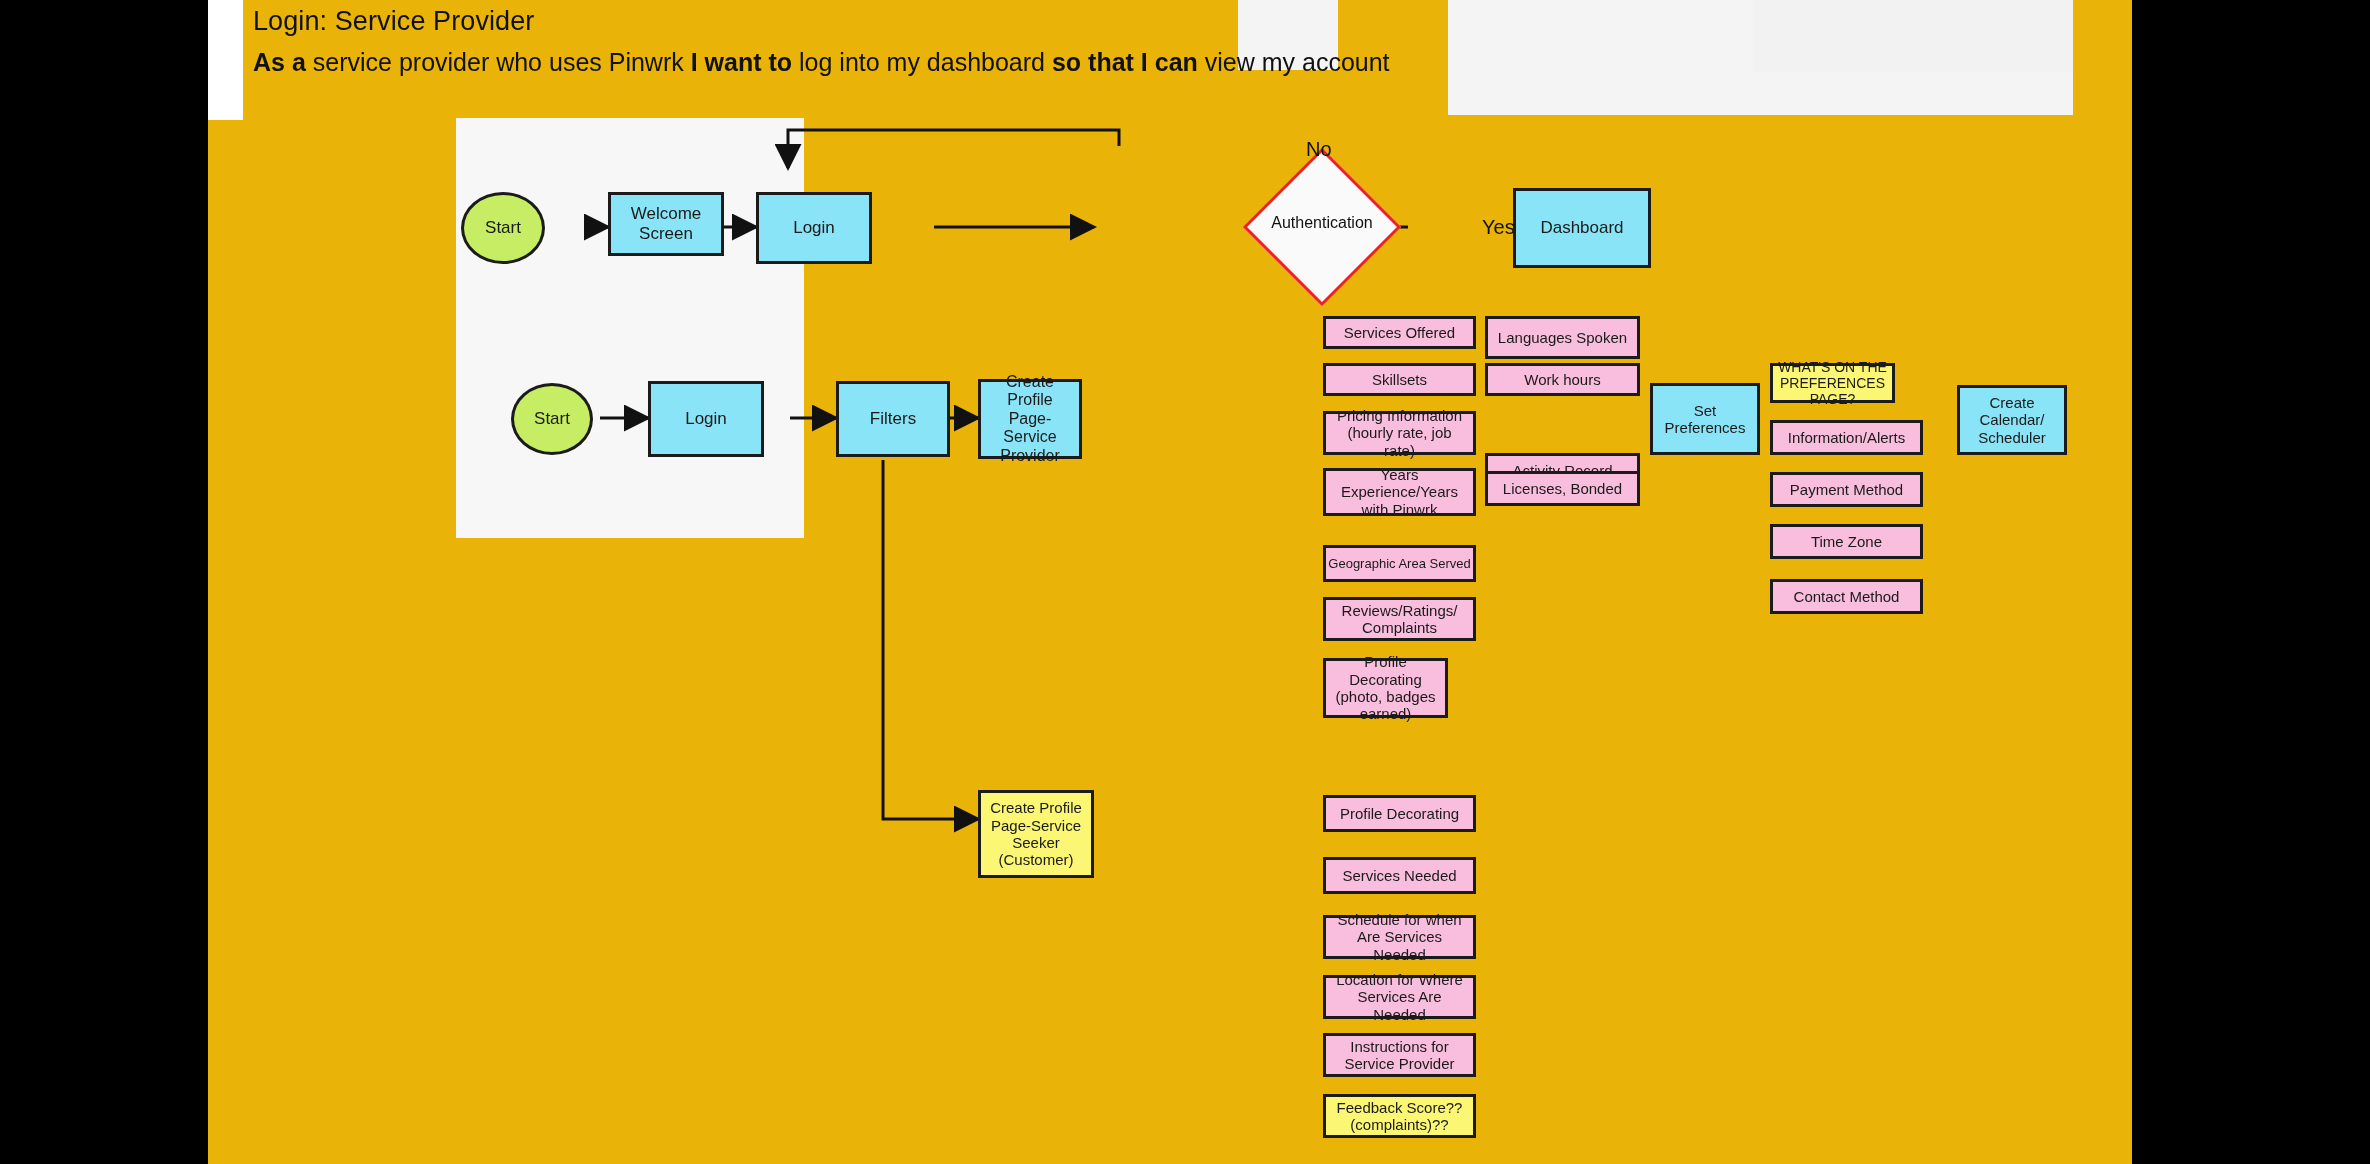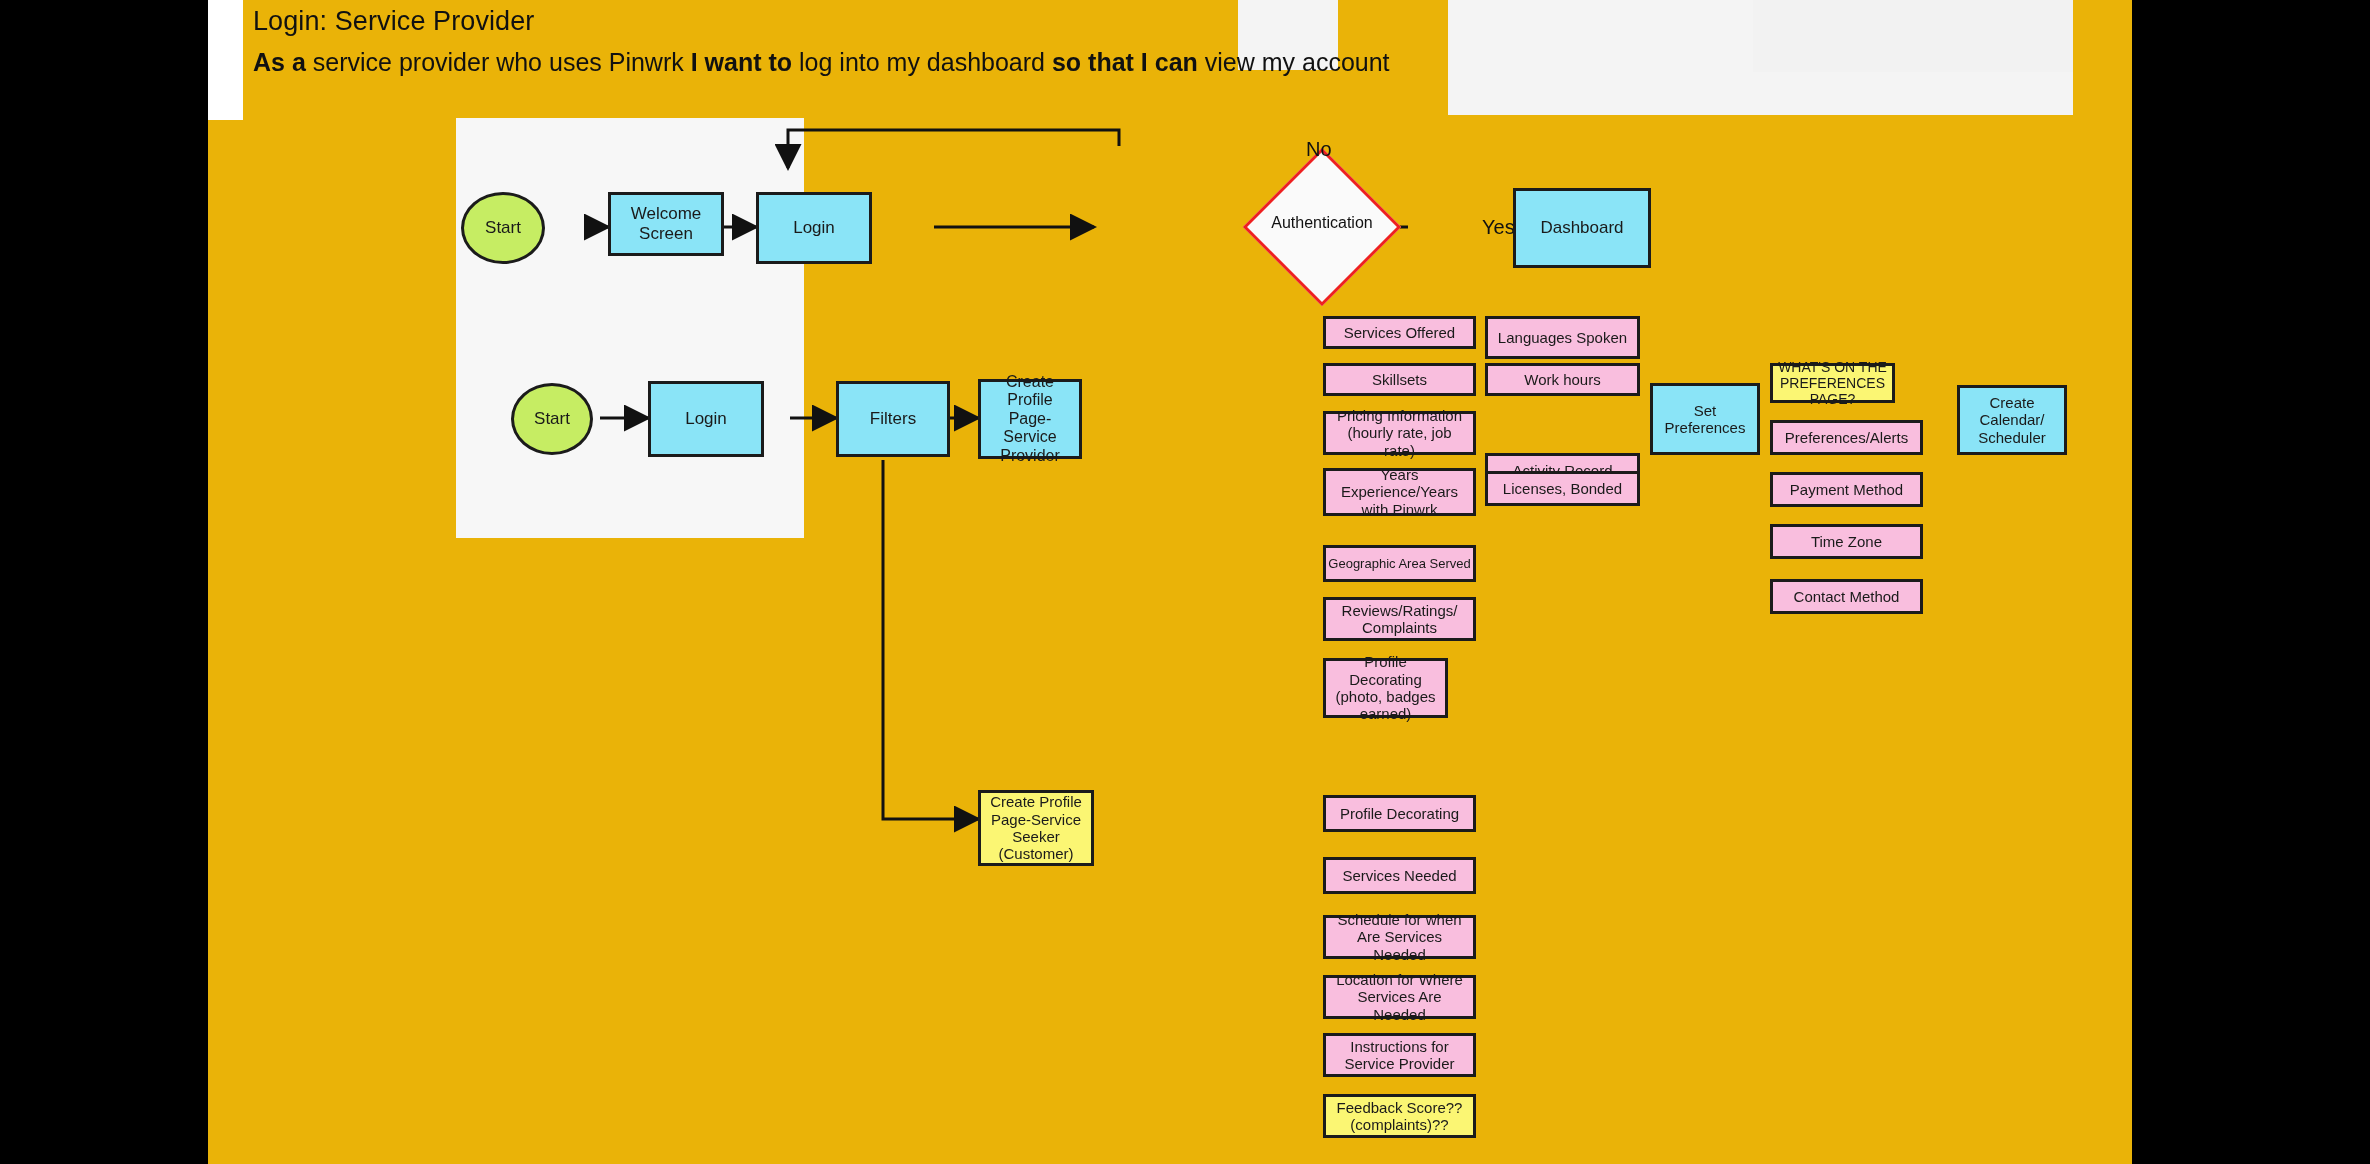--- a/index.html
+++ b/index.html
@@ -118,28 +118,28 @@
     <div class="node pink" style="left:1115px;top:658px;width:125px;height:60px;font-size:15px;padding:0 3px;">Profile Decorating (photo, badges earned)</div>
 
     <div class="node pink" style="left:1277px;top:316px;width:155px;height:43px;font-size:15px;">Languages Spoken</div>
     <div class="node pink" style="left:1277px;top:363px;width:155px;height:33px;font-size:15px;">Work hours</div>
     <div class="node pink" style="left:1277px;top:413px;width:155px;height:35px;font-size:15px;margin-top:40px;">Activity Record</div>
     <div class="node pink" style="left:1277px;top:471px;width:155px;height:35px;font-size:15px;">Licenses, Bonded</div>
 
     <div class="node cyan" style="left:1442px;top:383px;width:110px;height:72px;font-size:15px;">Set Preferences</div>
 
     <div class="node yellow" style="left:1562px;top:363px;width:125px;height:40px;font-size:14px;padding:0 4px;">WHAT'S ON THE PREFERENCES PAGE?</div>
-    <div class="node pink" style="left:1562px;top:420px;width:153px;height:35px;font-size:15px;">Preferences/Alerts</div>
+    <div class="node pink" style="left:1562px;top:420px;width:153px;height:35px;font-size:15px;">Information/Alerts</div>
     <div class="node pink" style="left:1562px;top:472px;width:153px;height:35px;font-size:15px;">Payment Method</div>
     <div class="node pink" style="left:1562px;top:524px;width:153px;height:35px;font-size:15px;">Time Zone</div>
     <div class="node pink" style="left:1562px;top:579px;width:153px;height:35px;font-size:15px;">Contact Method</div>
 
     <div class="node cyan" style="left:1749px;top:385px;width:110px;height:70px;font-size:15px;padding:0 4px;">Create Calendar/ Scheduler</div>
 
-    <div class="node yellow" style="left:770px;top:790px;width:116px;height:76px;font-size:15px;padding:0 3px;">Create Profile Page-Service Seeker (Customer)</div>
+    <div class="node yellow" style="left:770px;top:790px;width:116px;height:88px;font-size:15px;padding:0 3px;">Create Profile Page-Service Seeker (Customer)</div>
 
     <div class="node pink" style="left:1115px;top:795px;width:153px;height:37px;font-size:15px;">Profile Decorating</div>
     <div class="node pink" style="left:1115px;top:857px;width:153px;height:37px;font-size:15px;">Services Needed</div>
     <div class="node pink" style="left:1115px;top:915px;width:153px;height:44px;font-size:15px;padding:0 4px;">Schedule for when Are Services Needed</div>
     <div class="node pink" style="left:1115px;top:975px;width:153px;height:44px;font-size:15px;padding:0 4px;">Location for Where Services Are Needed</div>
     <div class="node pink" style="left:1115px;top:1033px;width:153px;height:44px;font-size:15px;padding:0 4px;">Instructions for Service Provider</div>
     <div class="node yellow" style="left:1115px;top:1094px;width:153px;height:44px;font-size:15px;padding:0 4px;">Feedback Score?? (complaints)??</div>
 
   </div>
 </div>

